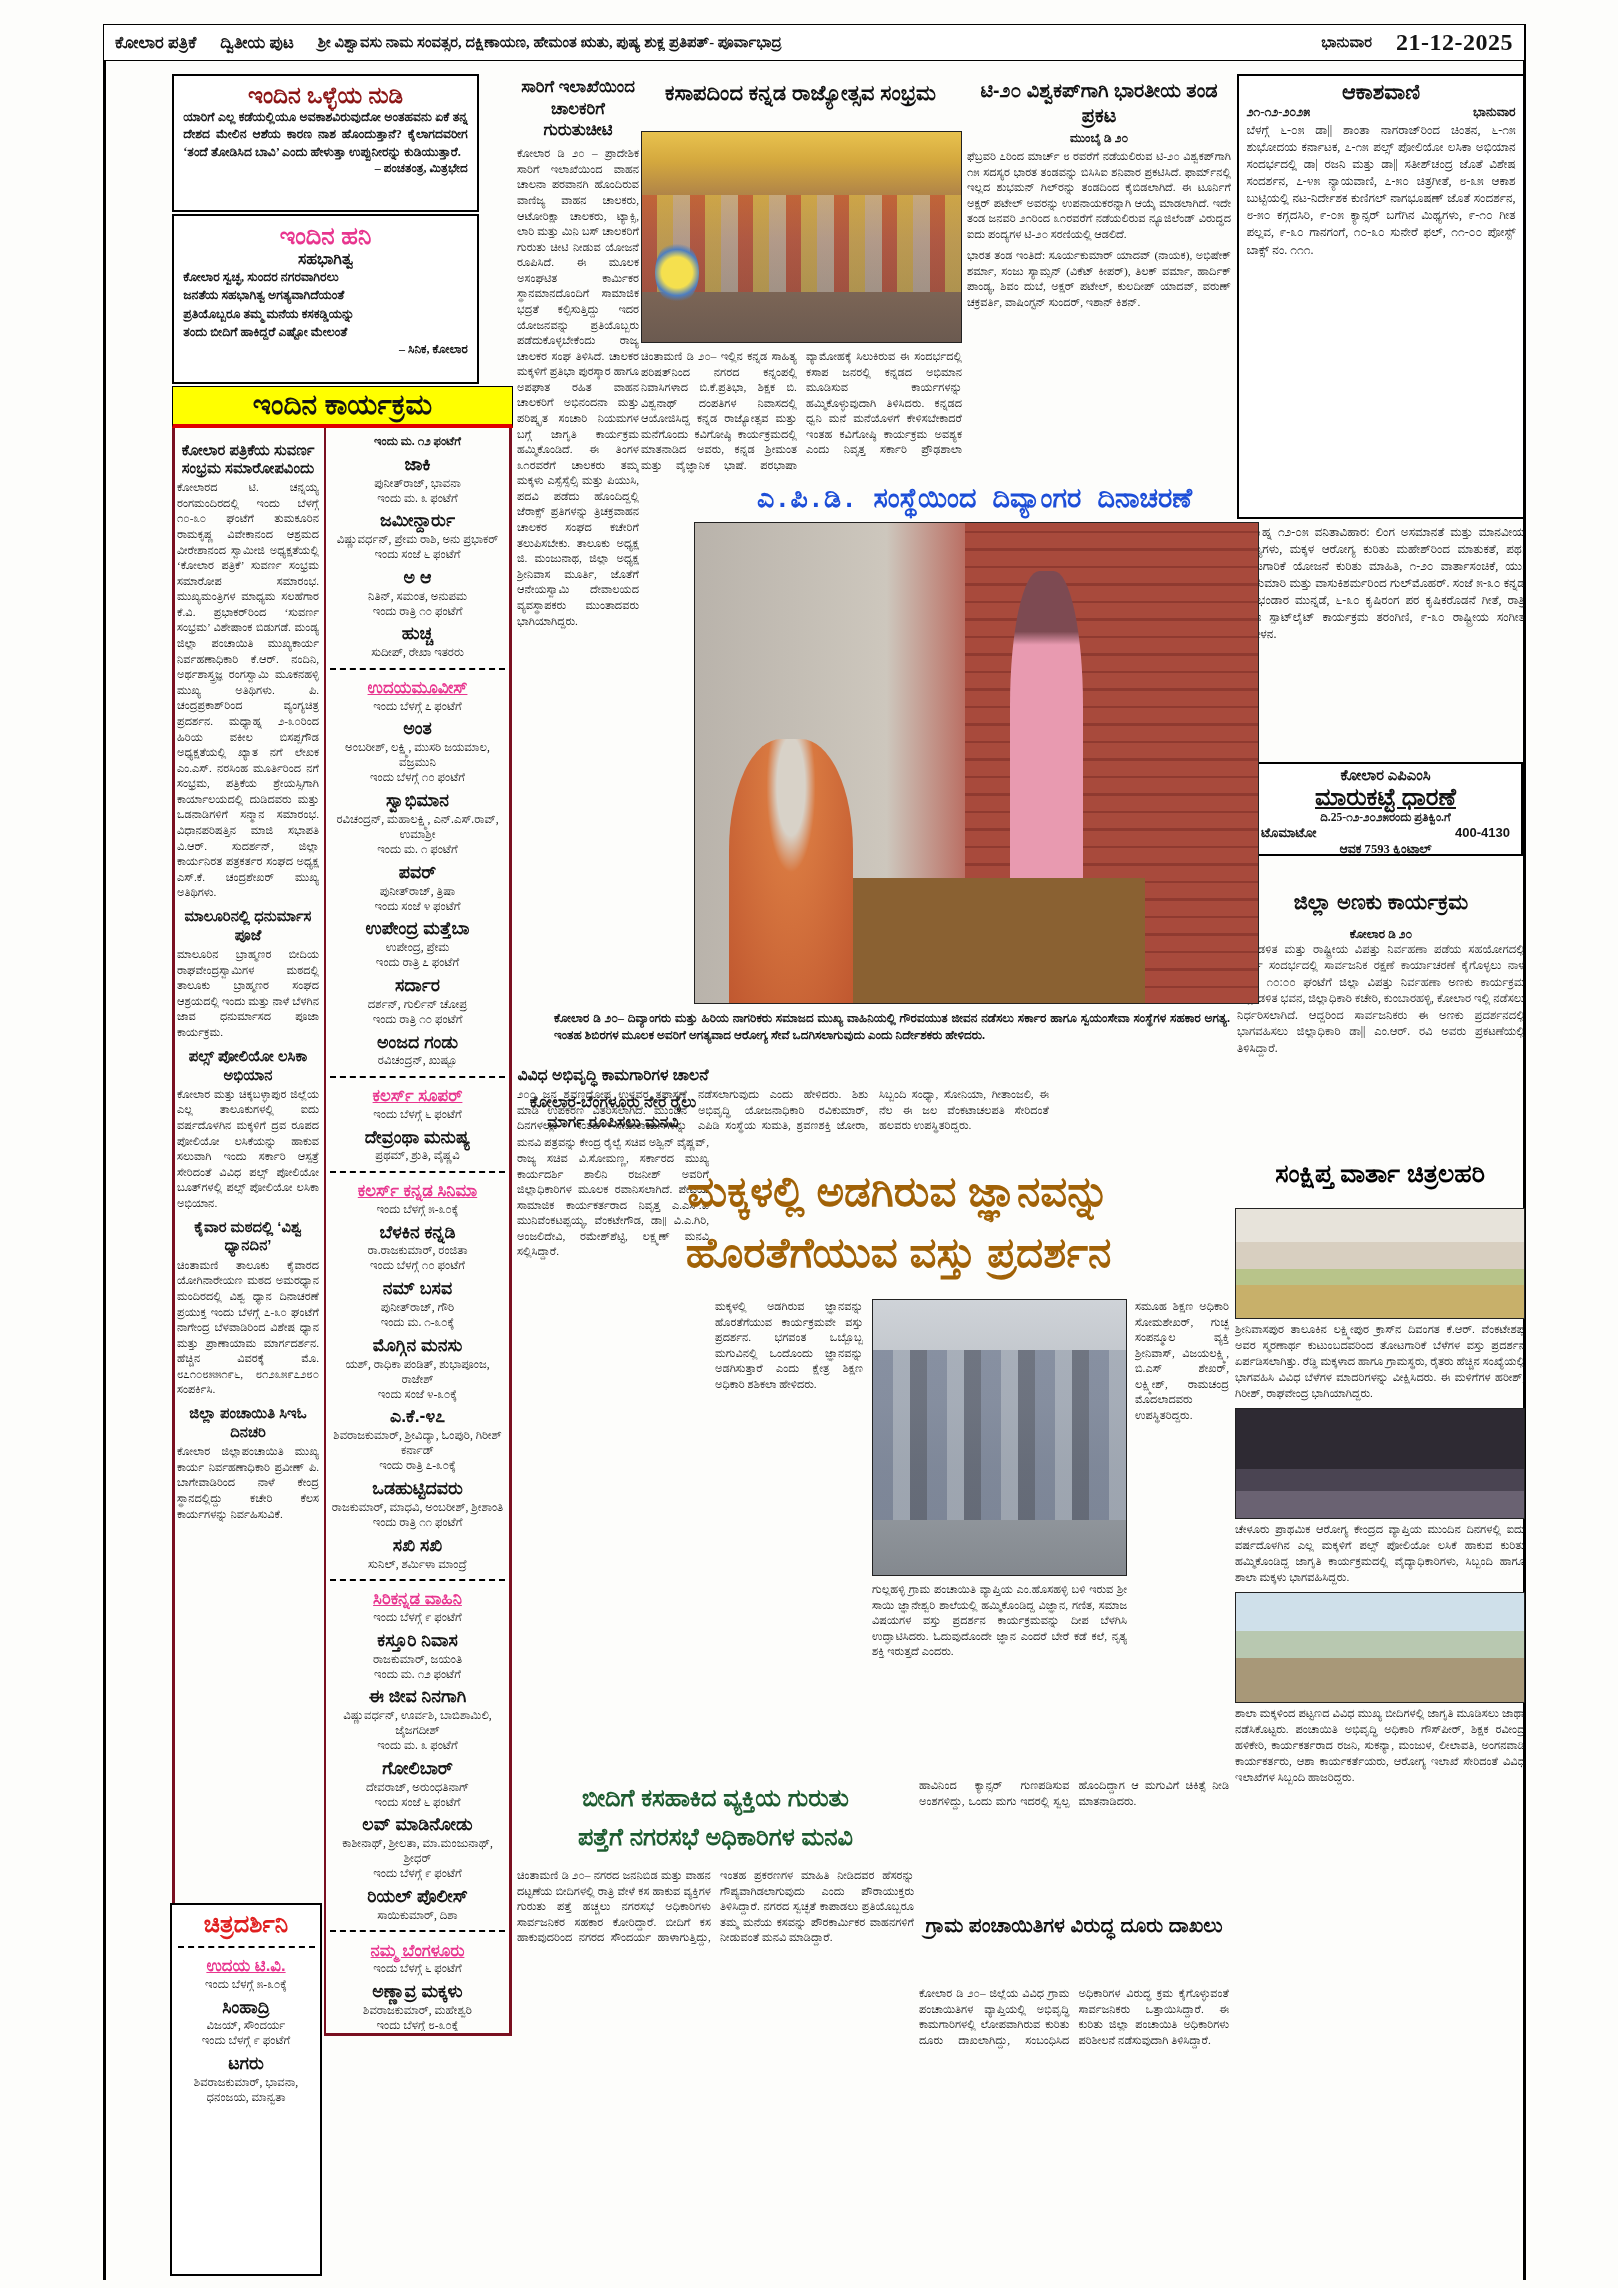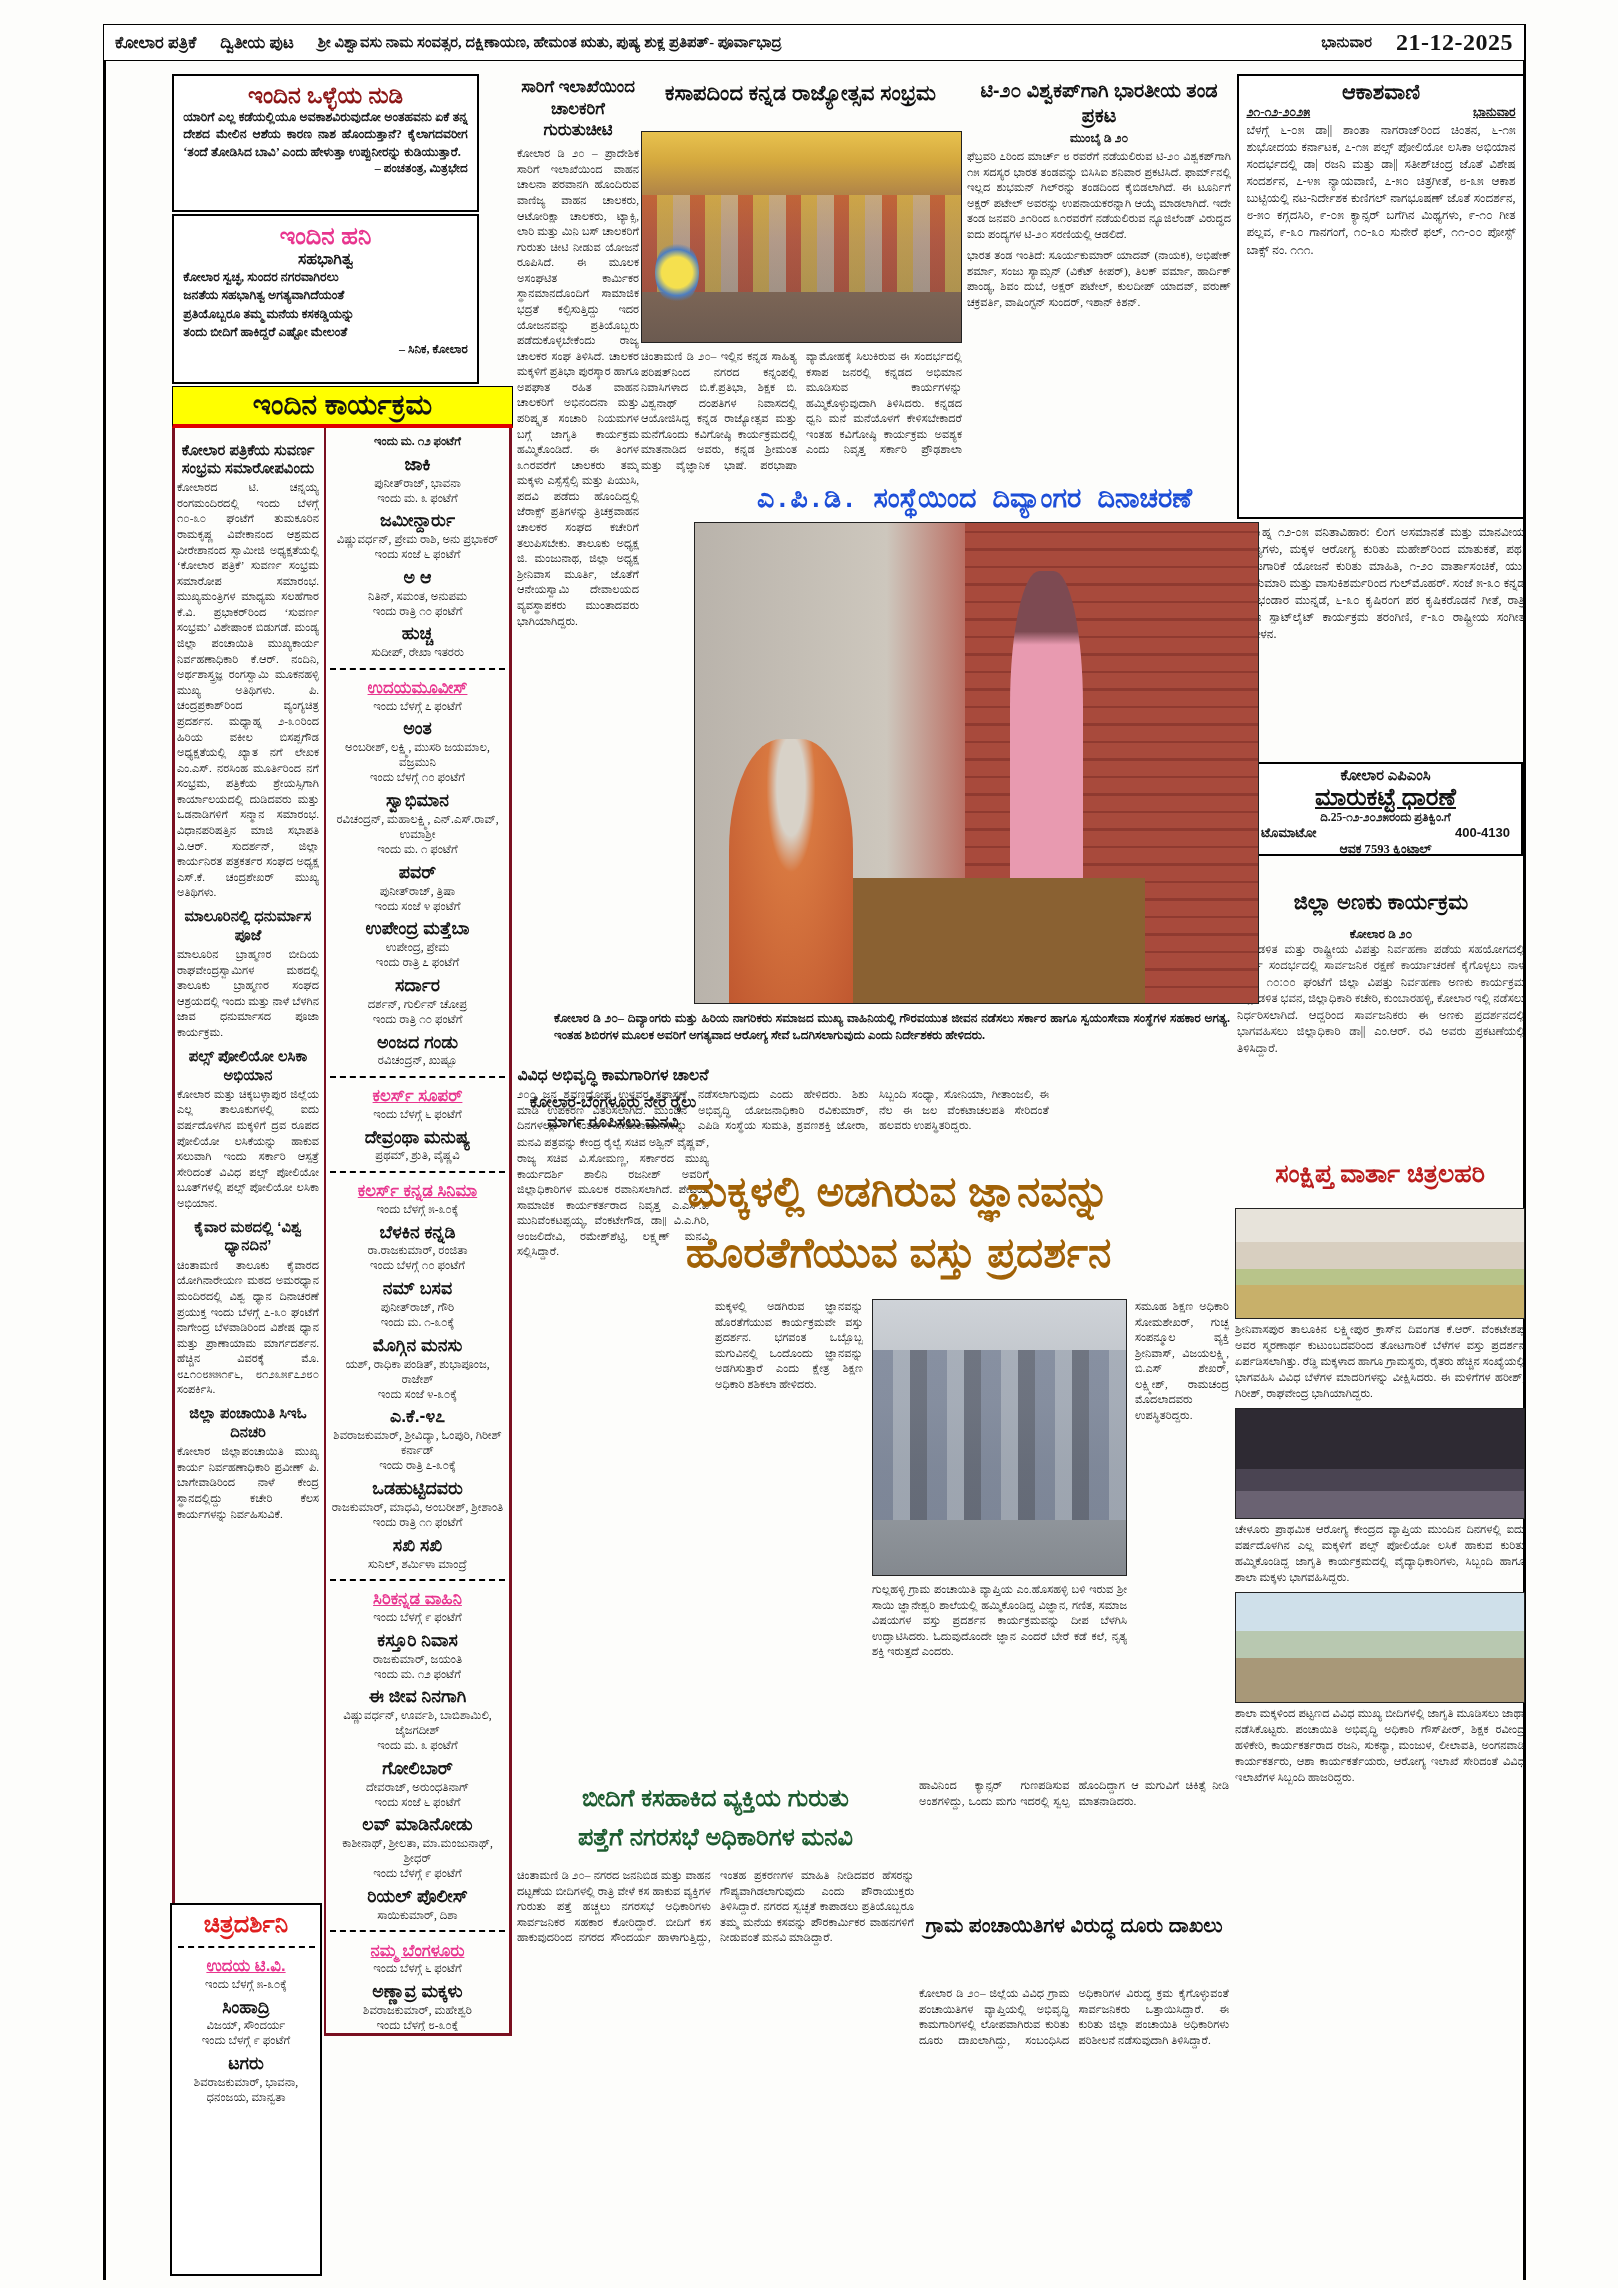--- a/index.html
+++ b/index.html
@@ -35,21 +35,21 @@
   .lst-cast:empty,.lst-time:empty{display:none;}
   .k-c .lst-title{color:#e8368f;text-decoration:underline;font-size:16.6px;}
   .k-c{border-top:2.8px dashed #000;margin-top:7.4px;padding-top:3.7px;}
   #chitra-box{border:2.8px solid #000;background:#fff;padding:3.7px 5.5px;}
   .chitra-title{font-size:24px;color:#e02020;text-align:center;margin:1.8px 0 3.7px;}
   
   .h-black{color:#111;}
   .h-maroon{color:#1d4ed8;font-family:Liberation Mono, monospace;}
   .h-navy{color:#a16207;}
   .h-green{color:#1e5c30;}
-  .h-purple{color:#b91c1c;}
+  .h-purple{color:#000000;}
   .dateline{font-weight:bold;}
   .subhead{font-family:"Liberation Sans",sans-serif;font-weight:bold;font-size:15.7px;text-align:center;line-height:1.25;margin:7.4px 0 3.7px;}
   
   .photo{border:1.8px solid #222;}
   #kasapa-photo{background:
      linear-gradient(180deg,#e8c24e 0%,#d4a83e 14%,#b08448 30%,#93705a 52%,#7d6656 74%,#6b5a50 100%);}
   #kasapa-photo .blob1{position:absolute;left:4%;top:52%;width:14%;height:30%;background:radial-gradient(circle,#f5e04e 0 40%,#4e7ec0 60%,transparent 75%);border-radius:50%;}
   #kasapa-photo .band{position:absolute;left:0;top:30%;width:100%;height:46%;
      background:repeating-linear-gradient(90deg,rgba(220,50,30,.38) 0 14.8px,rgba(245,210,70,.42) 14.8px 31px,rgba(250,250,245,.30) 31px 48px);}
   #apd-photo{background:
@@ -64,21 +64,21 @@
   #school-photo .kids{position:absolute;left:0;top:18%;width:100%;height:62%;
      background:repeating-linear-gradient(90deg,rgba(120,130,150,.8) 0 20px,rgba(160,168,180,.8) 20px 37px,rgba(90,96,110,.8) 37px 54px);}
   .pn-photo{height:109px;border:1.8px solid #222;margin:5.5px 0 3.7px;position:relative;}
   .pn-item:nth-of-type(1) .pn-photo{background:linear-gradient(180deg,#e7e3da 0 30%,#d8cfc0 30% 55%,#b8c48a 55% 70%,#c8b06a 70% 100%);}
   .pn-item:nth-of-type(2) .pn-photo{background:linear-gradient(180deg,#2e2a33 0 55%,#4a4452 55% 75%,#6a6272 75% 100%);}
   .pn-item:nth-of-type(3) .pn-photo{background:linear-gradient(180deg,#cfe0ea 0 35%,#b8c8b0 35% 60%,#a89878 60% 100%);}
   .pn-text{font-size:11.4px;line-height:1.4;text-align:justify;}
   
   #aksh-box{border:2.8px solid #000;background:#fff;padding:3.7px 7.4px;}
   .aksh-title{font-size:21px;text-align:center;}
-  .aksh-date{display:flex;justify-content:space-between;font-weight:bold;font-size:12.4px;margin:1.8px 0;text-decoration:underline;}
+  .aksh-date{display:flex;justify-content:space-between;font-weight:bold;font-size:12.4px;margin:1.8px 0;}
   #apmc-box{border:2.8px solid #000;background:#fff;padding:2.8px 7.4px;text-align:center;}
   .apmc-l1{font-size:14.8px;font-weight:bold;}
   .apmc-l2{font-size:24px;font-weight:bold;text-decoration:underline;}
   .apmc-l3{font-size:11.6px;font-weight:bold;}
   .apmc-row{display:flex;justify-content:space-between;font-weight:bold;font-size:13px;padding:0.9px 3.7px;}
   .apmc-av{font-size:12.6px;font-weight:bold;}
   .caption{font-size:12px;line-height:1.4;text-align:justify;}
   .cols2{column-count:2;column-gap:9.2px;}
   .cols4{column-count:4;column-gap:11px;}
 </style>

